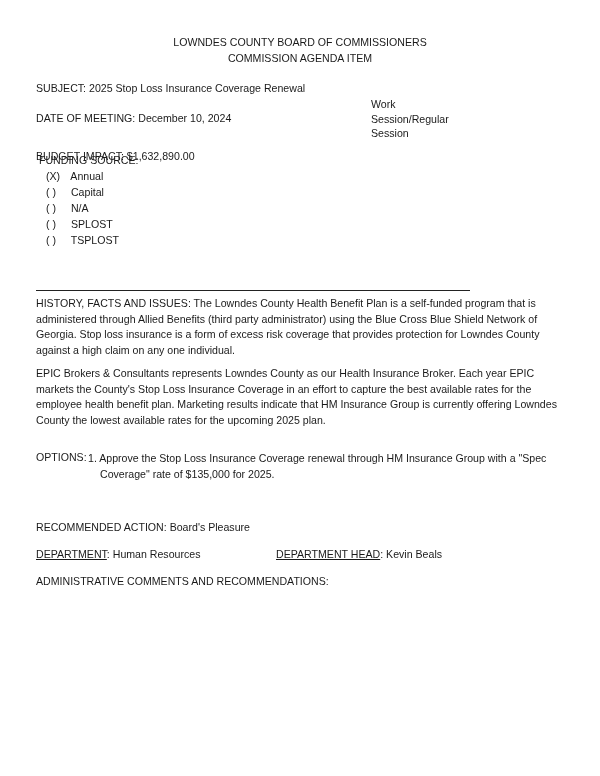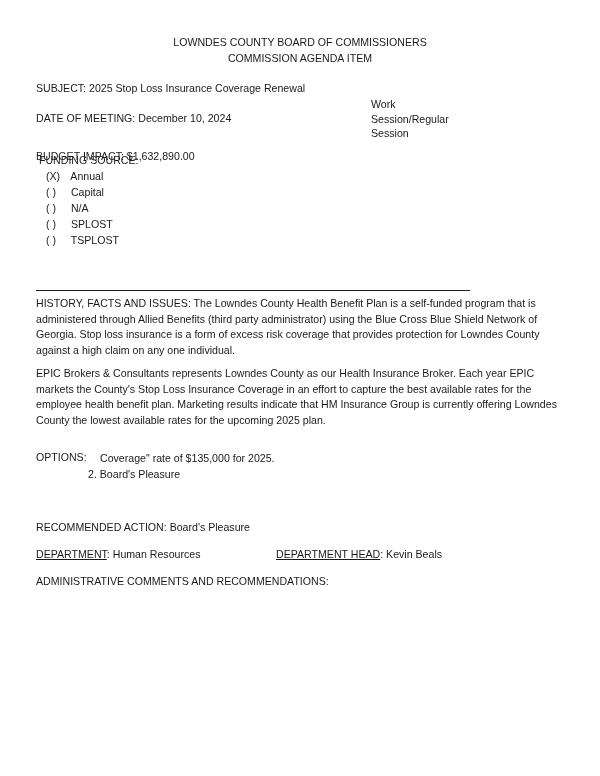--- a/index.html
+++ b/index.html
@@ -105,24 +105,22 @@
 <div class="para" style="top:296px;">
   <span>HISTORY, FACTS AND ISSUES:</span>
   <span>The Lowndes County Health Benefit Plan is a self-funded program that is administered through Allied Benefits (third party administrator) using the Blue Cross Blue Shield Network of Georgia. Stop loss insurance is a form of excess risk coverage that provides protection for Lowndes County against a high claim on any one individual.</span>
 </div>
 
 <div class="para" style="top:366px;">EPIC Brokers &amp; Consultants represents Lowndes County as our Health Insurance Broker. Each year EPIC markets the County's Stop Loss Insurance Coverage in an effort to capture the best available rates for the employee health benefit plan. Marketing results indicate that HM Insurance Group is currently offering Lowndes County the lowest available rates for the upcoming 2025 plan.</div>
 
 <div class="opt-label abs">OPTIONS:</div>
 <div class="opt-list">
   <div class="opt-item">
+    <div>1. Approve the Stop Loss Insurance Coverage renewal through HM Insurance Group with a "Spec</div>
     <div class="opt-indent">Coverage" rate of $135,000 for 2025.</div>
-  </div>
-  <div class="opt-item">
-    <div>2. Board's Pleasure</div>
   </div>
 </div>
 
 <div class="abs" style="left:36px; top:521px;">
   <span>RECOMMENDED ACTION:</span>
   <span>Board's Pleasure</span>
 </div>
 
 <div class="abs" style="left:36px; top:548px;">
   <span class="u">DEPARTMENT</span><span>: </span><span>Human Resources</span>

